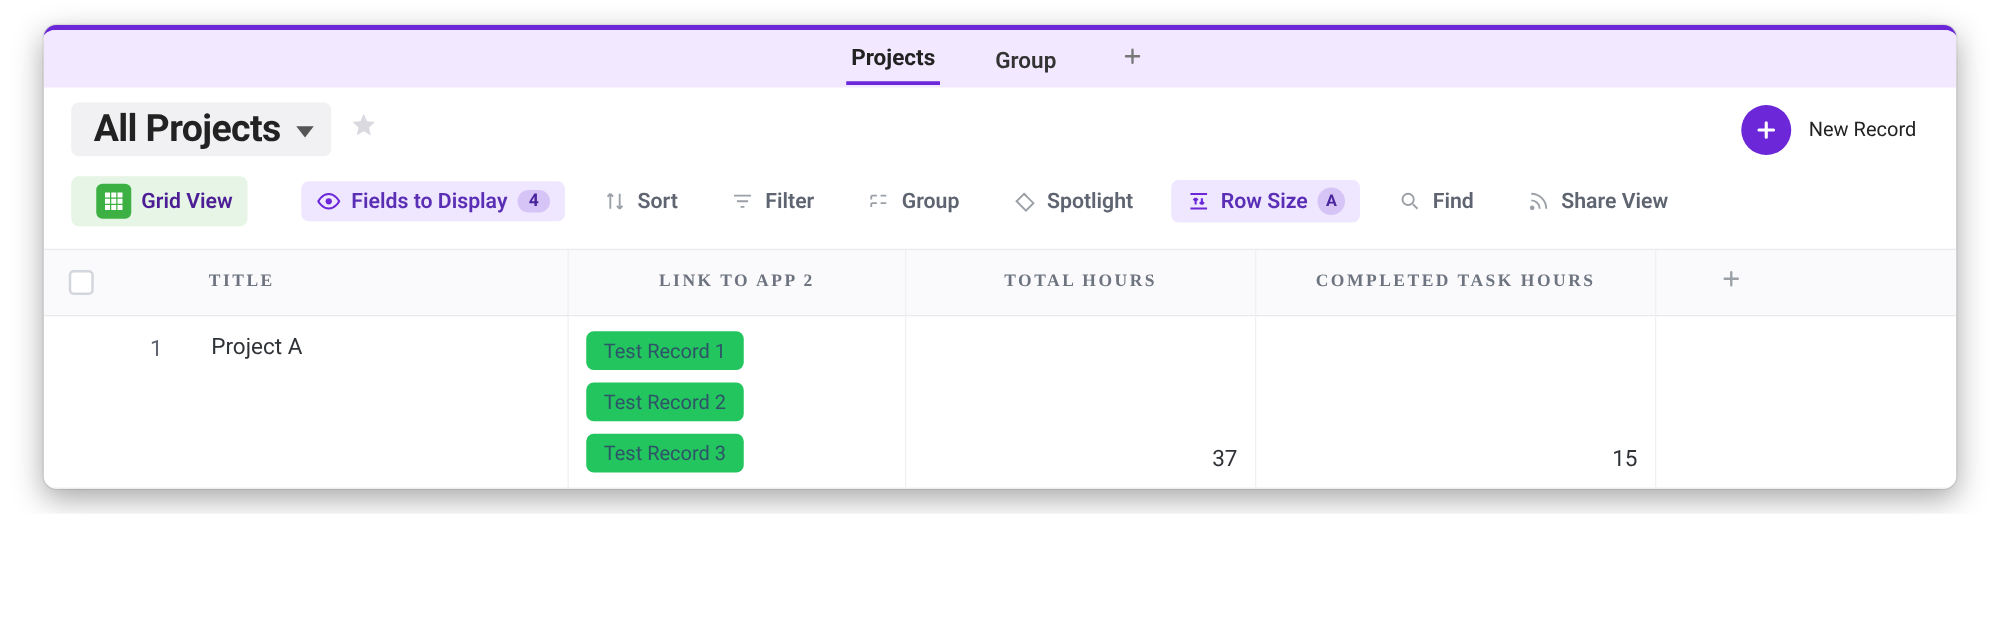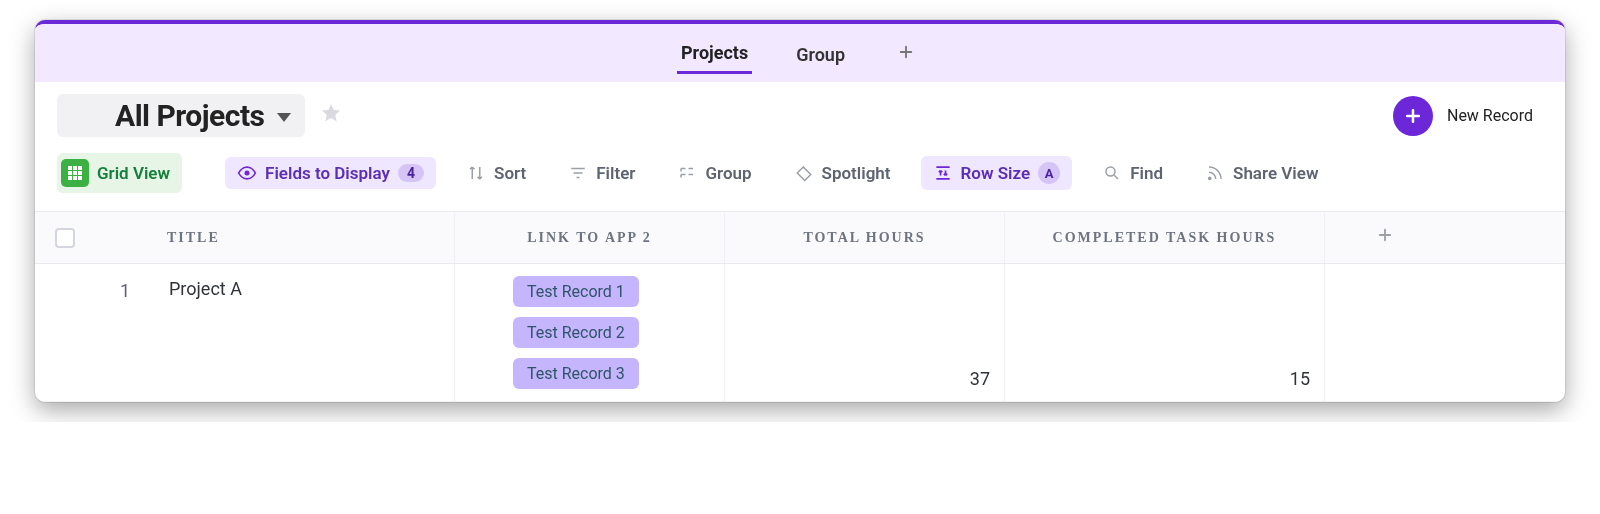--- a/index.html
+++ b/index.html
@@ -13,41 +13,41 @@
     background: #fff;
     border-top: 4px solid #6b27d8;
   }
   
   .tabs-bar {
     background: #f2e8ff;
     display: flex;
     justify-content: center;
     align-items: center;
     gap: 40px;
-    height: 58px;
+    height: 46px;
     font-size: 18px;
   }
   .tab { font-weight: 600; color: #333; padding: 10px 4px 8px; cursor: pointer; display: inline-flex; align-items: center; }
   .tab.active { color: #222; border-bottom: 3px solid #6b27d8; font-weight: 700; }
   .tab-add { font-size: 22px; color: #777; font-weight: 700; padding: 4px 8px; cursor: pointer; }
 
   
   .title-row { display: flex; align-items: center; padding: 12px 22px 4px; }
   .view-title-chip { background: #f1f1f3; border-radius: 6px; padding: 4px 14px 4px 18px; display: inline-flex; align-items: center; gap: 12px; cursor: pointer; }
-  .view-title { font-size: 30px; font-weight: 700; letter-spacing: -0.5px; margin-left: 40px; }
+  .view-title { font-size: 30px; font-weight: 700; letter-spacing: -0.5px; }
   .chev { width: 0; height: 0; border-left: 7px solid transparent; border-right: 7px solid transparent; border-top: 9px solid #555; margin-top: 3px; }
   .star { margin-left: 14px; color: #d9d9df; font-size: 26px; cursor: pointer; }
   .spacer { flex: 1; }
   .new-record { display: inline-flex; align-items: center; gap: 14px; font-size: 16px; font-weight: 400; cursor: pointer; padding-right: 10px; }
   .plus-circle { width: 40px; height: 40px; background: #6b27d8; border-radius: 50%; display: flex; align-items: center; justify-content: center; color: #fff; font-size: 26px; font-weight: 700; line-height: 1; }
 
   
   .toolbar { display: flex; align-items: center; gap: 18px; padding: 12px 22px 18px; font-size: 17px; flex-wrap: wrap; }
   .pill { display: inline-flex; align-items: center; gap: 8px; padding: 6px 12px; border-radius: 6px; cursor: pointer; color: #555; white-space: nowrap; }
-  .pill.green { background: #e6f5e6; color: #15803d; padding-left: 4px; font-weight: 600; }
+  .pill.green { background: #e6f5e6; color: #4c1d95; padding-left: 20px; font-weight: 600; }
   .grid-icon { width: 28px; height: 28px; background: #3cb043; border-radius: 5px; display: inline-flex; align-items: center; justify-content: center; }
   .grid-icon svg { display: block; }
   .pill.purple { background: #efe6ff; color: #5b2fb5; font-weight: 600; margin-left: 25px; }
   .pill.purple .badge { background: #d6c4f7; color: #4a249c; border-radius: 999px; padding: 1px 9px; font-size: 14px; font-weight: 700; }
   .pill.lav { background: #efe6ff; color: #5b2fb5; font-weight: 600; }
   .pill.lav .badge-a { background: #d6c4f7; color: #4a249c; border-radius: 999px; width: 22px; height: 22px; display: inline-flex; align-items: center; justify-content: center; font-size: 13px; font-weight: 700; }
   .ic { width: 20px; height: 20px; display: inline-flex; align-items: center; justify-content: center; color: #9aa0a6; }
   .pill .label { color: inherit; }
   .pill.plain { color: #5e6470; font-weight: 600; }
 
@@ -64,21 +64,21 @@
   .checkbox { width: 20px; height: 20px; border: 2px solid #d4d6dd; border-radius: 4px; background: #fff; display: inline-block; }
 
   .trow { border-bottom: 1px solid #eef0f3; min-height: 130px; }
   .td { padding: 12px 14px; border-right: 1px solid #eef0f3; font-size: 18px; color: #2f3338; display: flex; flex-direction: column; justify-content: flex-start; }
   .td:last-child { border-right: none; }
   .td.idx { align-items: center; color: #5e6470; padding-top: 16px; flex-direction: row; justify-content: center; align-items: flex-start; }
   .td.cb { align-items: center; padding-top: 14px; flex-direction: row; justify-content: center; align-items: flex-start; }
   .td.title-cell { padding-top: 14px; }
   .td.num { text-align: left; align-items: flex-end; flex-direction: row; justify-content: flex-end; padding-top: 14px; font-variant-numeric: tabular-nums; }
   .chipcol { display: flex; flex-direction: column; gap: 10px; align-items: flex-start; }
-  .chip { background: #c4b5fd; color: #2f5468; border-radius: 6px; padding: 6px 14px; font-size: 16px; display: inline-block; margin-left: 44px; }
+  .chip { background: #22c55e; color: #2f5468; border-radius: 6px; padding: 6px 14px; font-size: 16px; display: inline-block; }
 
   .th.first, .th.second { border-right: none; }
   .td.cb { border-right: none; }
   .td.idx { border-right: none; }
 
   
 </style>
 </head>
 <body>
 

